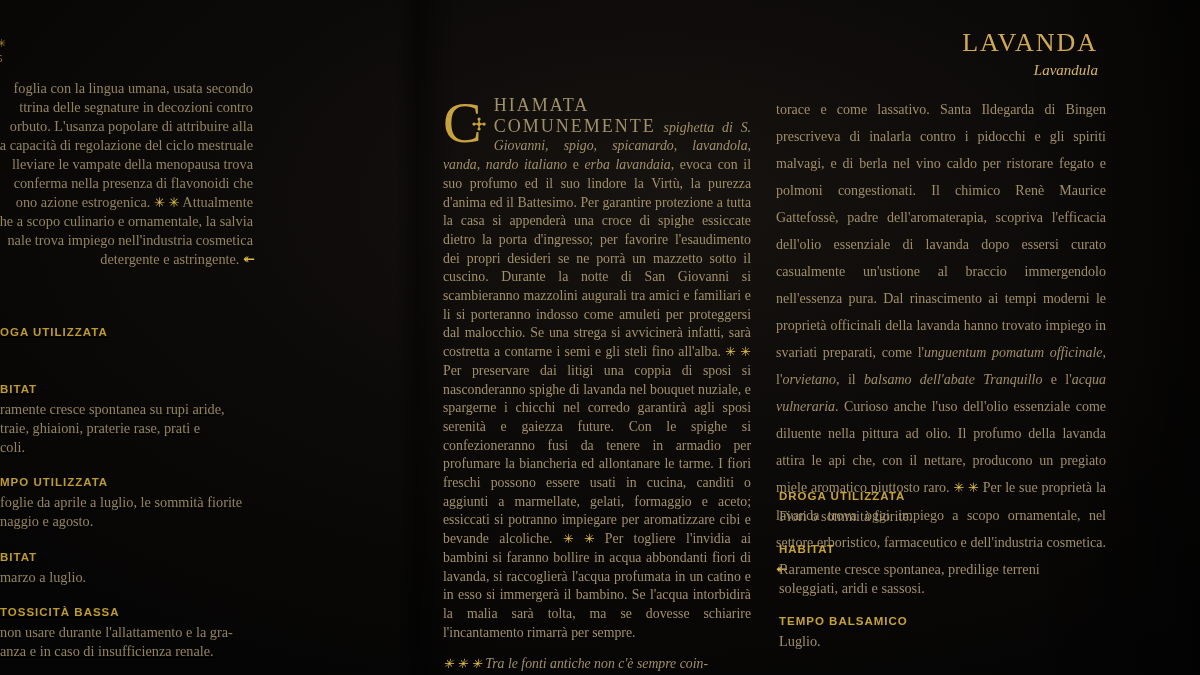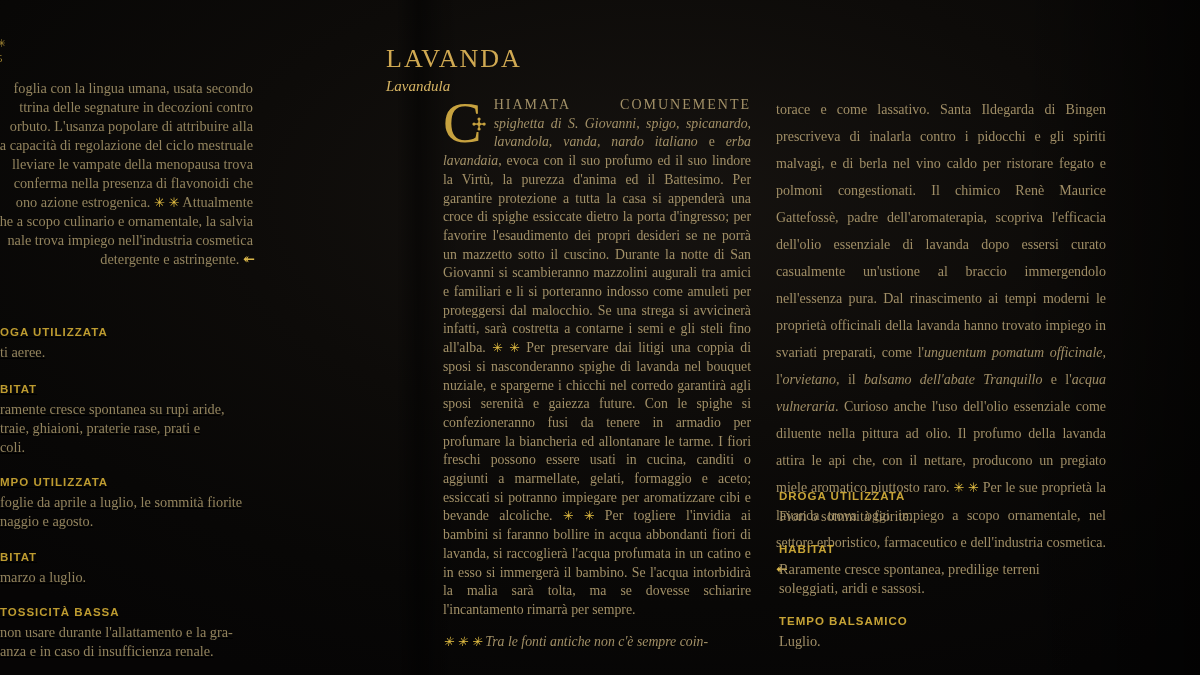--- a/index.html
+++ b/index.html
@@ -12,29 +12,29 @@
     font-family:"Liberation Serif","DejaVu Serif",serif;
   }
   
   .edge-marks{position:absolute;left:-3px;top:36px;width:8px;overflow:hidden;color:#caa63e;font-size:11px;line-height:15px;opacity:.75;}
   .leftcol-frag{position:absolute;left:0;top:79px;width:253px;color:#93845e;font-size:14.3px;line-height:19px;}
   .leftcol-frag .ln{float:right;clear:right;white-space:nowrap;}
   .lsec{position:absolute;left:0;width:330px;text-decoration:underline;}
   .sec-head{font-family:"Liberation Sans","DejaVu Sans",sans-serif;font-weight:700;font-size:11.5px;letter-spacing:1px;color:#bd9b30;margin-bottom:5px;white-space:nowrap;}
   .lsec .ln{white-space:nowrap;color:#93845e;font-size:14.3px;line-height:19px;}
   
-  .title-wrap{position:absolute;left:386px;top:28px;width:670px;text-align:left;margin-top:16px;}
+  .title-wrap{position:absolute;left:428px;top:28px;width:670px;text-align:right;}
   .title{font-size:26px;letter-spacing:2px;color:#d0a952;line-height:30px;}
   .subtitle{font-style:italic;font-size:15px;color:#d6b463;line-height:20px;margin-top:2px;}
   
   .ccol{position:absolute;left:443px;top:96px;width:308px;color:#a29067;font-size:13.8px;line-height:18.7px;text-align:justify;}
   .rcol{position:absolute;left:776px;top:96px;width:330px;color:#a08e66;font-size:14px;line-height:27px;text-align:justify;}
   .dropcap{position:relative;float:left;font-size:58px;line-height:48px;color:#c7a23f;margin:3px 8px 0 0;padding-right:4px;}
   .dropcap .cross{position:absolute;right:-1px;top:17px;}
-  .opener{letter-spacing:2px;font-size:14px;}
+  .opener{letter-spacing:2px;font-size:18px;}
   .star{color:#e6c043;font-size:.92em;}
   .arrow{color:#d9b64a;letter-spacing:-2px;font-weight:700;}
   .cont{margin-top:13px;font-style:italic;}
   i{font-style:italic;}
   
   .rinfo{position:absolute;left:767px;top:490px;width:318px;margin-left:12px;}
   .rsec{margin-bottom:17px;}
   .rsec .sec-head{color:#c6a336;}
   .sec-body{color:#a08e66;font-size:14.3px;line-height:19px;}
 </style>
@@ -56,23 +56,20 @@
       <div class="ln">lleviare le vampate della menopausa trova</div>
       <div class="ln">conferma nella presenza di flavonoidi che</div>
       <div class="ln">ono azione estrogenica. <span class="star">✳</span> <span class="star">✳</span> Attualmente</div>
       <div class="ln">che a scopo culinario e ornamentale, la salvia</div>
       <div class="ln">nale trova impiego nell'industria cosmetica</div>
       <div class="ln">detergente e astringente. <span class="arrow">↞</span></div>
     </div>
 
   <div class="lsec" style="top:326px">
     <div class="sec-head">OGA UTILIZZATA</div>
-    <div>
-        <div class="ln">ti aeree.</div>
-      </div>
   </div>
   <div class="lsec" style="top:383px">
     <div class="sec-head">BITAT</div>
     <div>
         <div class="ln">ramente cresce spontanea su rupi aride,</div>
         <div class="ln">traie, ghiaioni, praterie rase, prati e</div>
         <div class="ln">coli.</div>
       </div>
   </div>
   <div class="lsec" style="top:476px">

